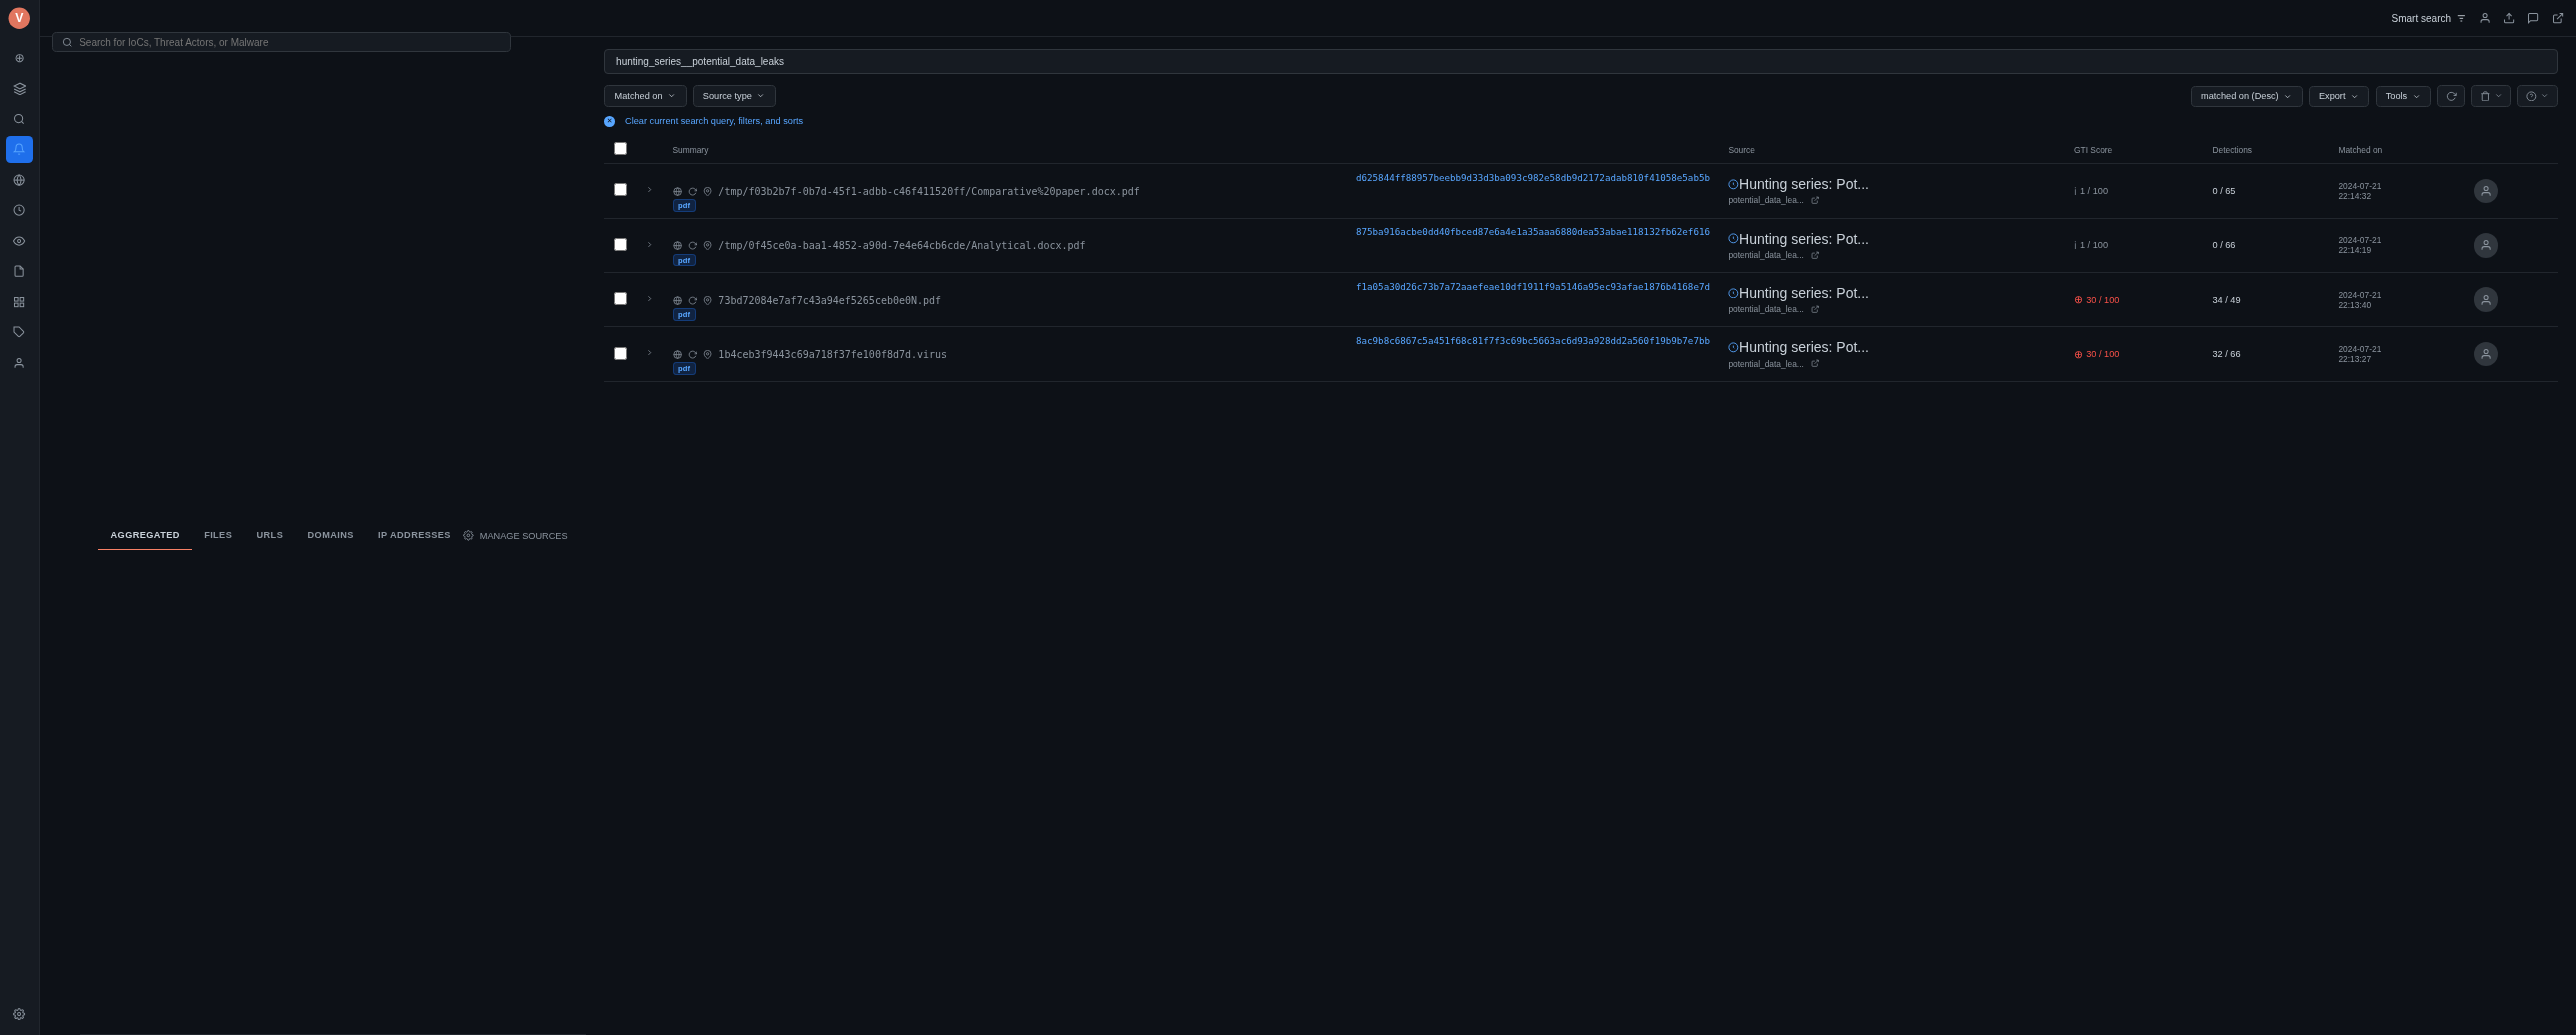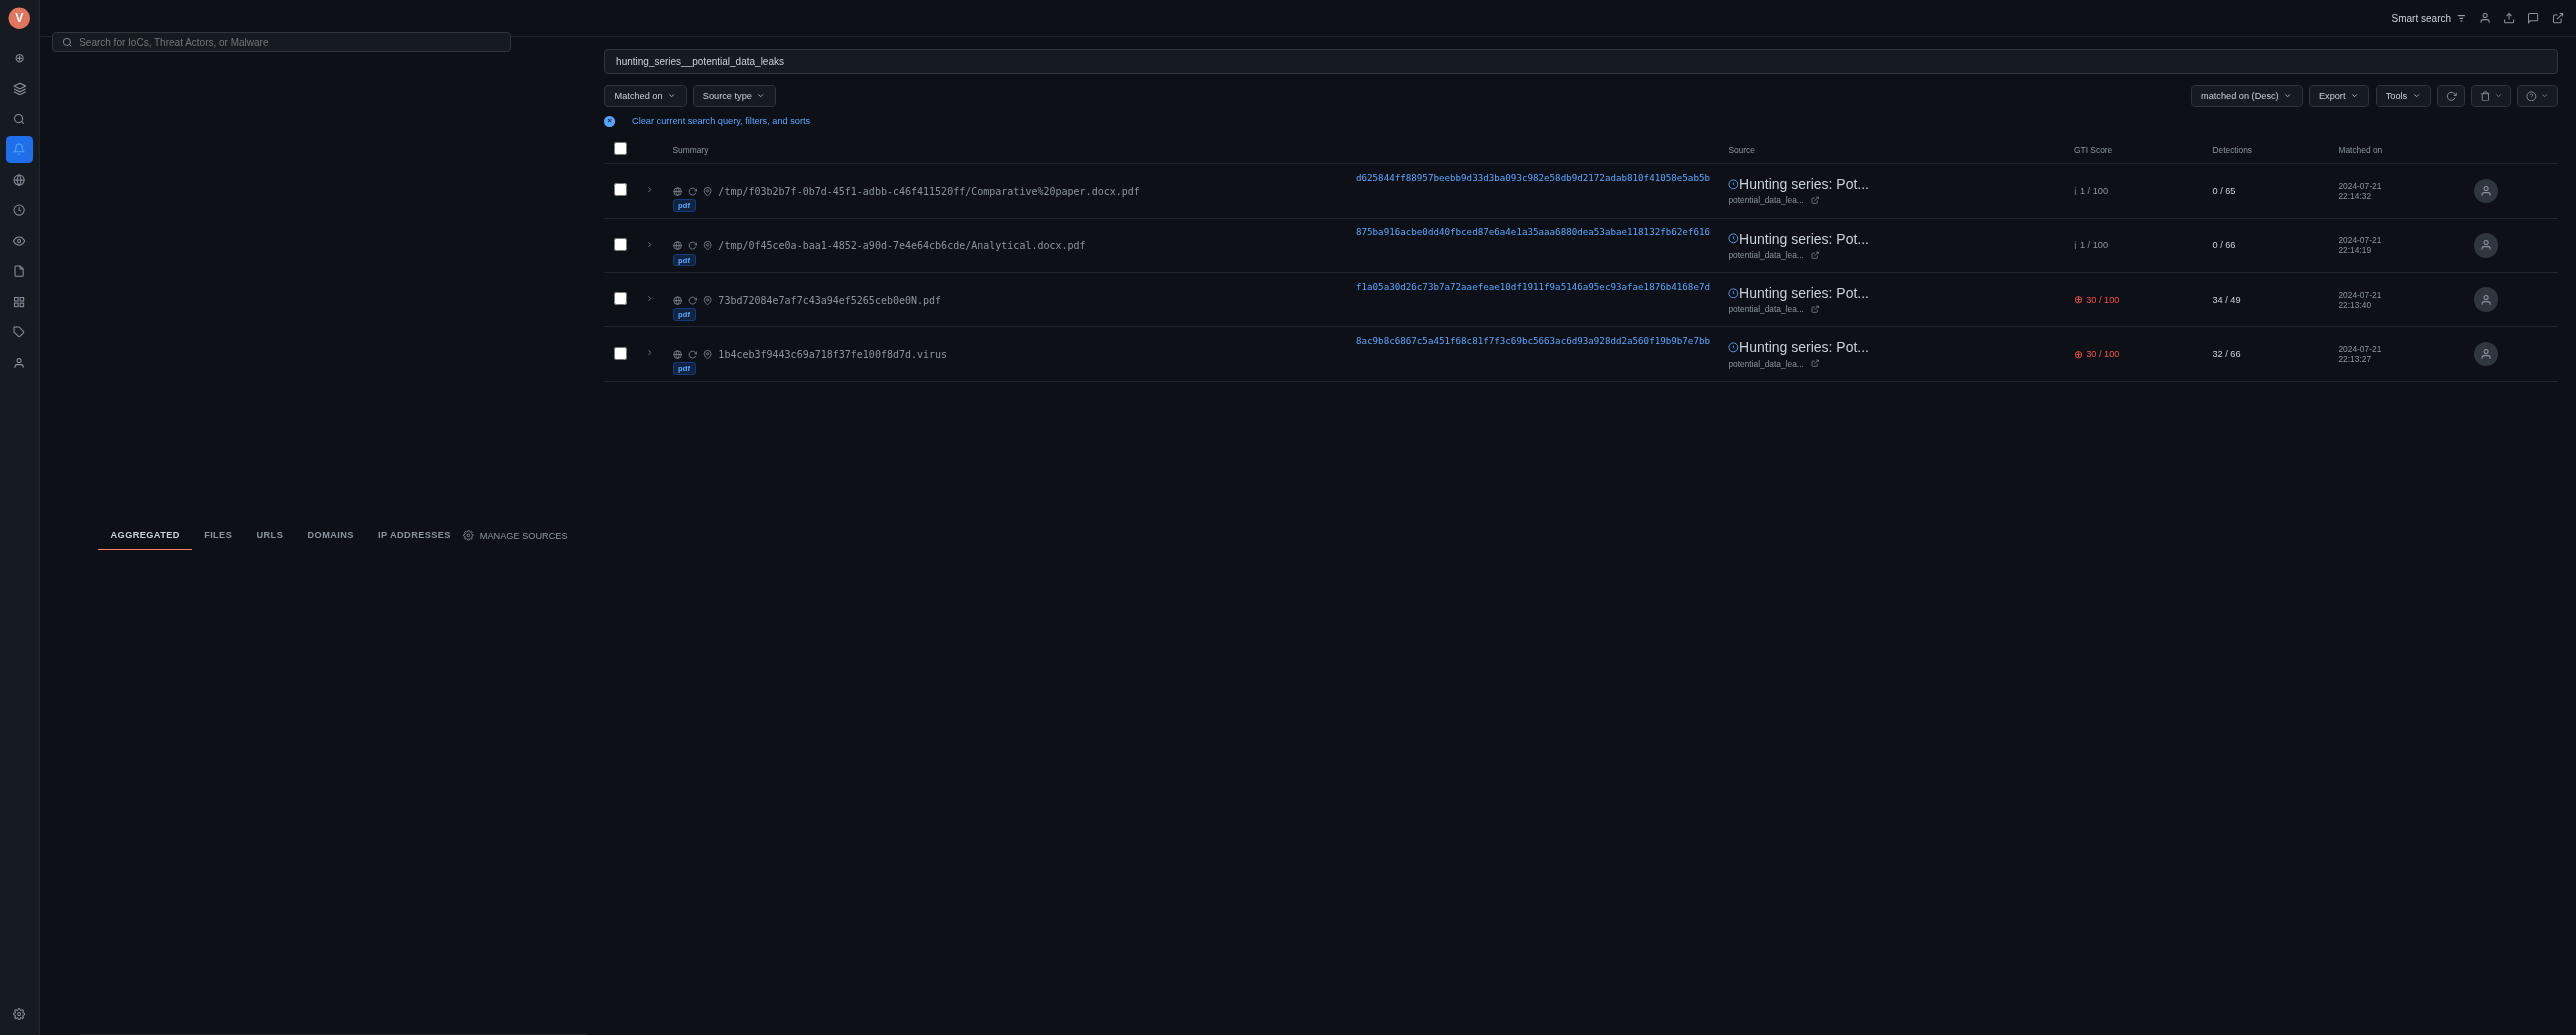--- a/index.html
+++ b/index.html
@@ -213,21 +213,21 @@
       gap: 3.1px;
     }
 
     
     .clear-filter {
       color: #58a6ff;
       font-size: 9.2px;
       cursor: pointer;
       display: flex;
       align-items: center;
-      gap: 17px;
+      gap: 10px;
       margin-bottom: 9.2px;
     }
     .clear-filter span.x {
       background: #58a6ff;
       color: #0d1117;
       border-radius: 50%;
       width: 10.7px;
       height: 10.7px;
       display: inline-flex;
       align-items: center;
@@ -516,21 +516,21 @@
             <polyline points="6 9 12 15 18 9"></polyline>
           </svg>
       </button>
       <button class="filter-btn">
         <span>Source type</span>
         <svg width="9.2" height="9.2" viewBox="0 0 24 24" fill="none" stroke="currentColor" stroke-width="2">
             <polyline points="6 9 12 15 18 9"></polyline>
           </svg>
       </button>
 
-      <div class="filter-btn-right" style="margin-left:auto; display:flex; gap:6.1px; align-items:center;">
+      <div class="filter-btn-right" style="margin-left:auto; display:flex; gap:6.1px; align-items:flex-end;">
         <button class="sort-btn">
           <span>matched on (Desc)</span>
           <svg width="9.2" height="9.2" viewBox="0 0 24 24" fill="none" stroke="currentColor" stroke-width="2">
               <polyline points="6 9 12 15 18 9"></polyline>
             </svg>
         </button>
         <button class="sort-btn">
           <span>Export</span>
           <svg width="9.2" height="9.2" viewBox="0 0 24 24" fill="none" stroke="currentColor" stroke-width="2">
               <polyline points="6 9 12 15 18 9"></polyline>

